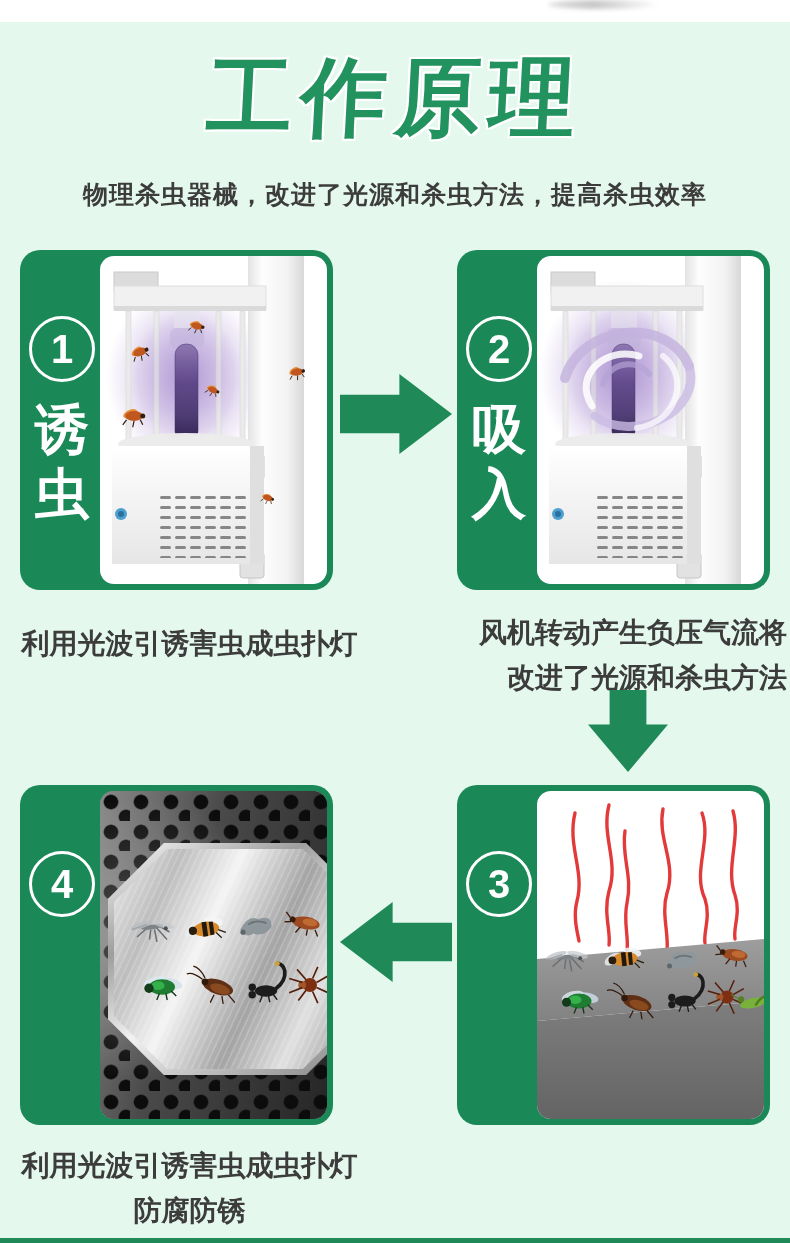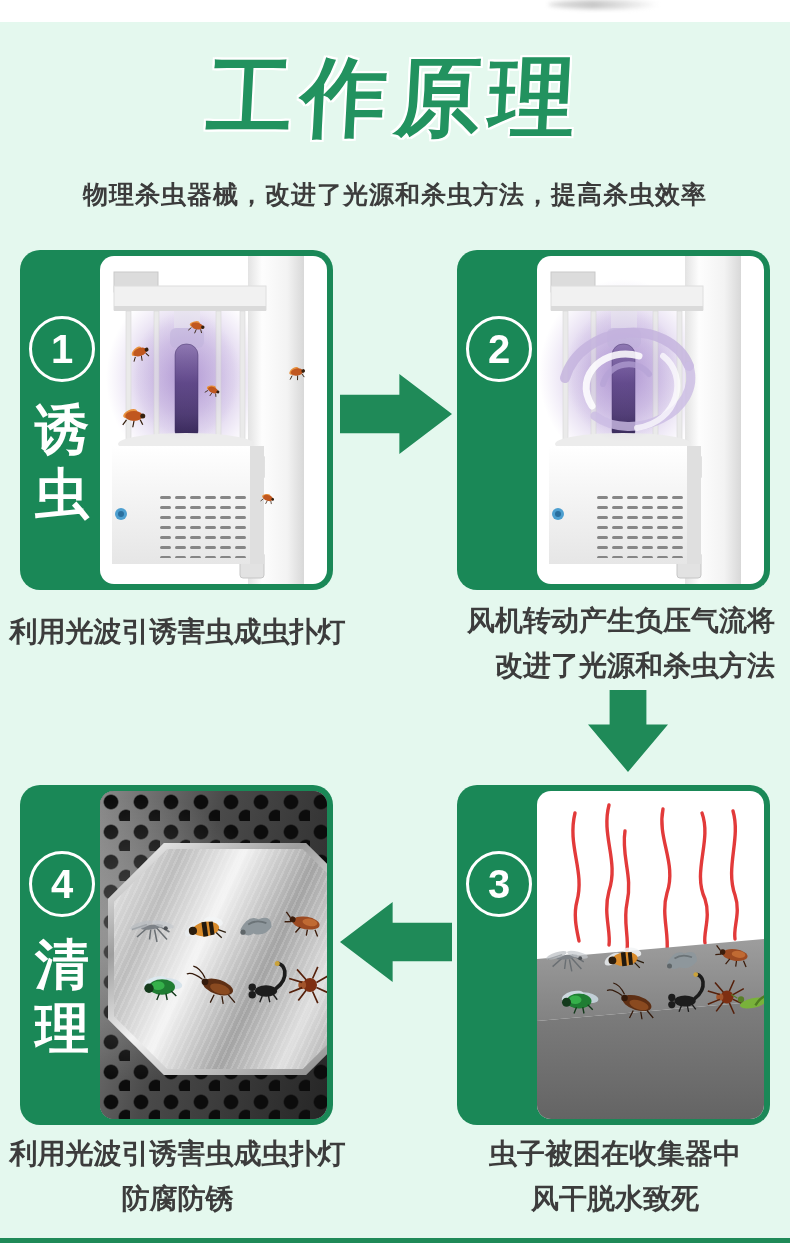--- a/index.html
+++ b/index.html
@@ -30,21 +30,21 @@
   .photo svg{display:block;width:100%;height:100%;}
 
   .arrow{position:absolute;background:var(--arrow-green,#1f8a58);}
   .arrow-right{left:340px;top:374px;width:112px;height:80px;
     clip-path:polygon(0 26%,53% 26%,53% 0,100% 50%,53% 100%,53% 74%,0 74%);}
   .arrow-left{left:340px;top:902px;width:112px;height:80px;
     clip-path:polygon(100% 26%,47% 26%,47% 0,0 50%,47% 100%,47% 74%,100% 74%);}
   .arrow-down{left:588px;top:690px;width:80px;height:82px;
     clip-path:polygon(27% 0,73% 0,73% 42%,100% 42%,50% 100%,0 42%,27% 42%);}
 
-  .caption{position:absolute;margin:0;font-size:28px;font-weight:700;
+  .caption{position:absolute;margin:12px;font-size:28px;font-weight:700;
            color:var(--text-dark,#3c3c3c);text-align:center;}
   .cap-line{line-height:1.0;margin-bottom:17px;}
   #cap1{left:5px;top:616px;width:345px;}
   #cap2{left:455px;top:607px;width:320px;text-align:right;}
   #cap4{left:5px;top:1140px;width:345px;}
   #cap3{left:455px;top:1140px;width:320px;}
 
   .bottom-bar{position:absolute;left:0;bottom:0;width:100%;height:5px;background:var(--bottom-bar,#1f8a58);}
 
   
@@ -223,20 +223,21 @@
         <use href="#flybug" transform="translate(168,242) rotate(16) scale(.7)"></use>
       </svg>
     </div>
   </section>
 
   <section class="card" id="card2">
     <div class="strip">
       <div class="badge">
         <span>2</span>
       </div>
+      <div class="step-label">吸入</div>
     </div>
     <div class="photo">
       <svg viewBox="0 0 227 328">
         <ellipse cx="86" cy="118" rx="84" ry="95" fill="url(#uvG)"></ellipse>
         <use href="#device"></use>
         <ellipse cx="86" cy="118" rx="58" ry="68" fill="url(#uvG)" opacity=".7"></ellipse>
         <g fill="none" stroke-linecap="round">
           <path d="M28,122 C44,68 132,60 152,110" stroke="#c3b2dd" stroke-width="10" opacity=".8"></path>
           <path d="M152,110 C166,156 96,188 58,160" stroke="#cbbbe3" stroke-width="9" opacity=".8"></path>
           <path d="M55,150 C35,118 70,90 102,100" stroke="#ffffff" stroke-width="7" opacity=".85"></path>
@@ -257,21 +258,20 @@
     <span class="cap-line" style="display:block">改进了光源和杀虫方法</span>
   </p>
 
   <div class="arrow arrow-down"></div>
 
   <section class="card" id="card4">
     <div class="strip">
       <div class="badge">
         <span>4</span>
       </div>
-      <div class="step-label">清理</div>
     </div>
     <div class="photo">
       <div class="metal"></div>
       <div class="metal-light"></div>
       <div class="octagon-outer">
         <div class="octagon-inner">
           <svg viewBox="0 0 242 220">
             <use href="#mosq" transform="translate(38,78) scale(1.25)"></use>
             <use href="#wasp" transform="translate(92,80) scale(1.2) rotate(-8)"></use>
             <use href="#graybug" transform="translate(142,78) scale(1.3)"></use>
@@ -316,19 +316,15 @@
       </svg>
     </div>
   </section>
 
   <div class="arrow arrow-left"></div>
 
   <p class="caption" id="cap4">
     <span class="cap-line" style="display:block">利用光波引诱害虫成虫扑灯</span>
     <span class="cap-line" style="display:block">防腐防锈</span>
   </p>
-  <p class="caption" id="cap3">
-    <span class="cap-line" style="display:block">虫子被困在收集器中</span>
-    <span class="cap-line" style="display:block">风干脱水致死</span>
-  </p>
 
   <div class="bottom-bar"></div>
 </div>
 
 </body></html>

